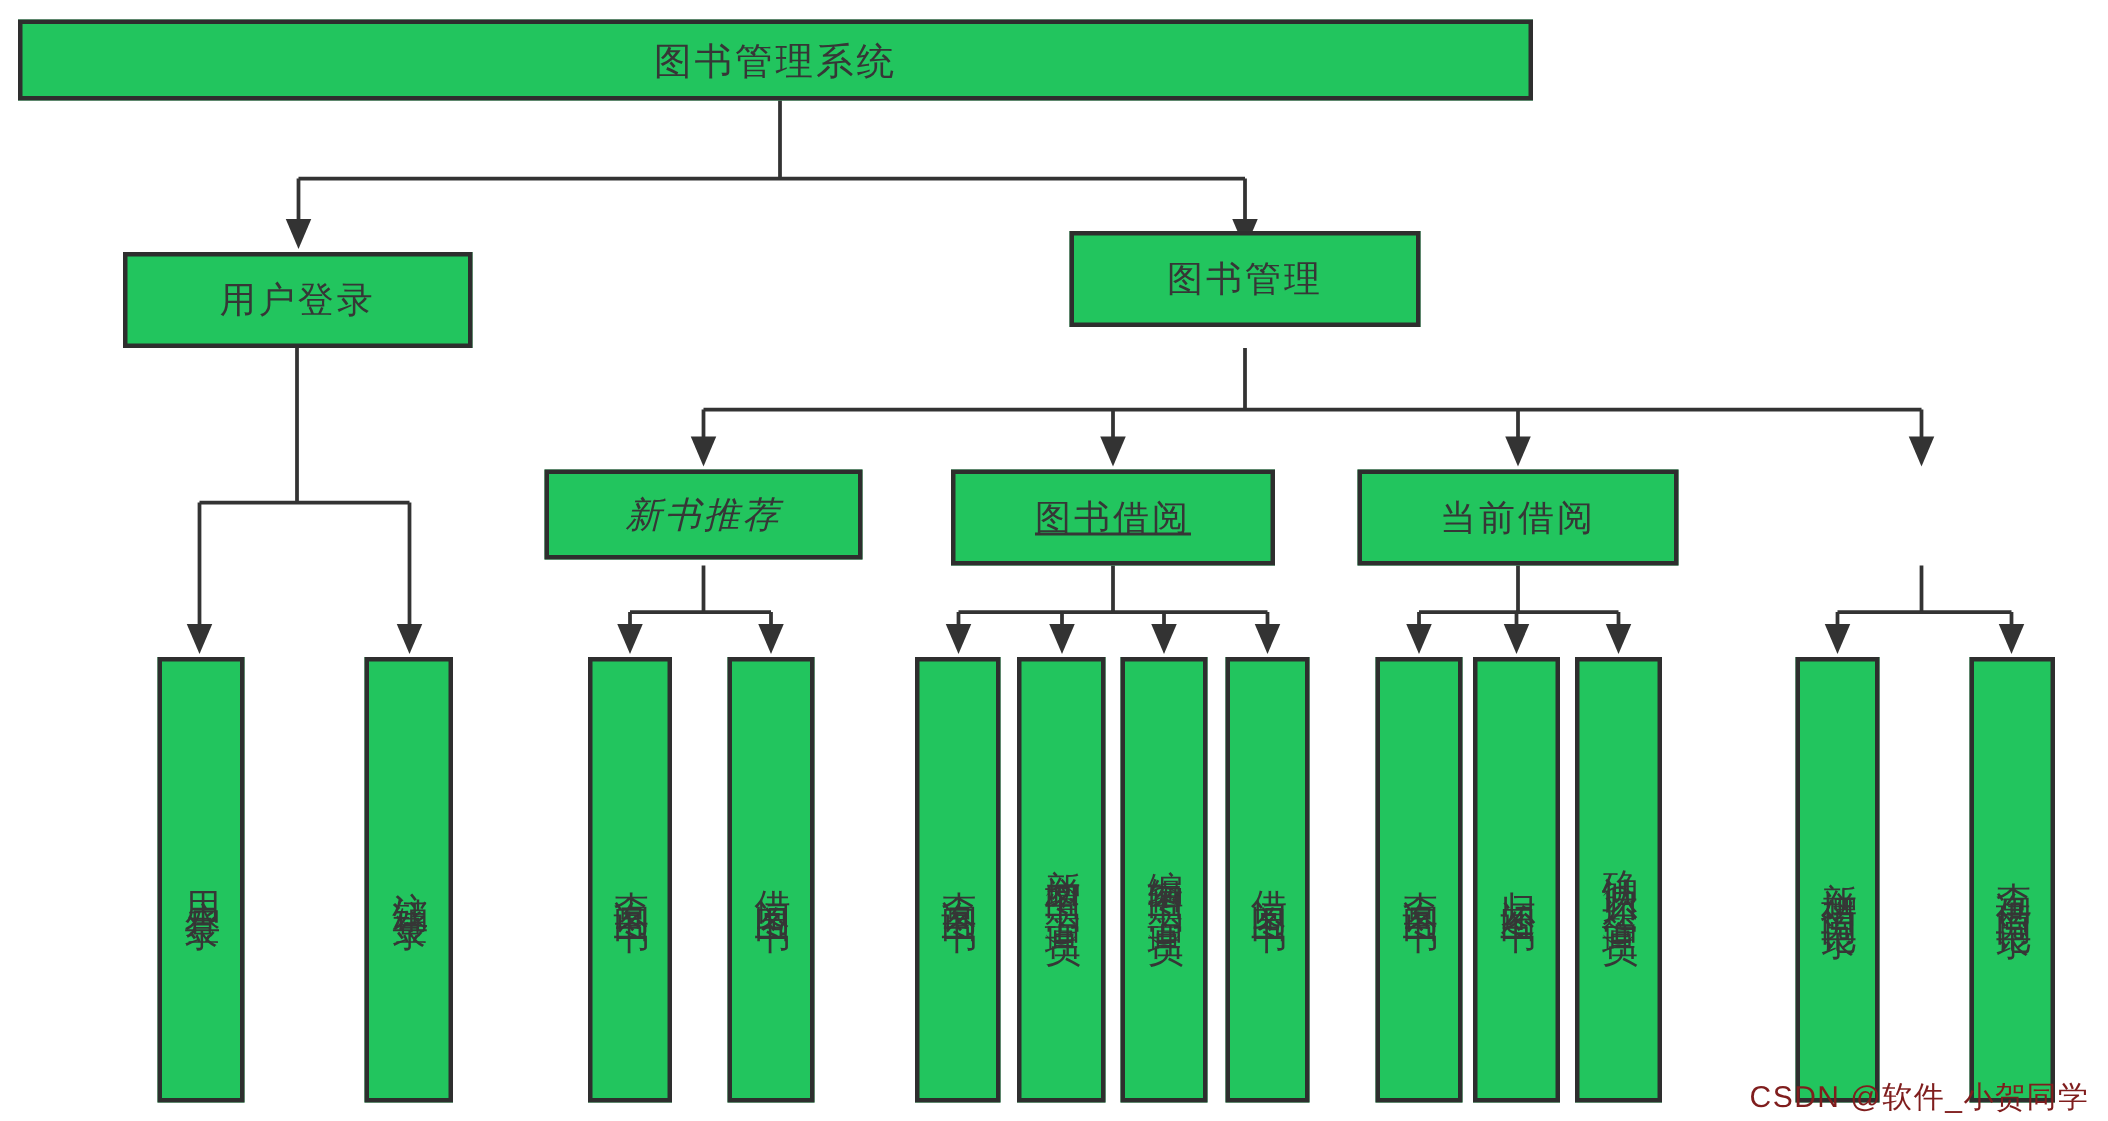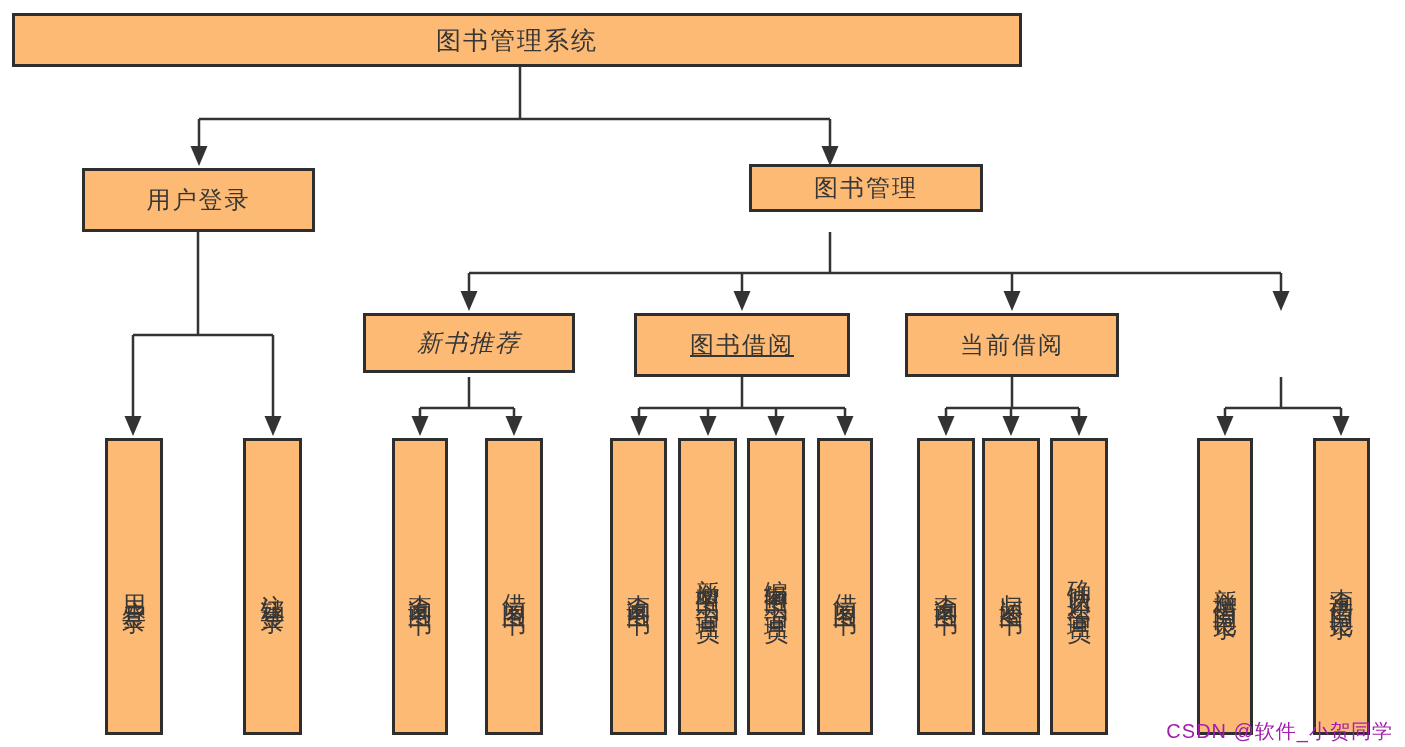--- a/index.html
+++ b/index.html
@@ -19,21 +19,21 @@
     position: absolute;
     left: 0;
     top: 0;
     width: 1405px;
     height: 747px;
   }
   .node {
     position: absolute;
     box-sizing: border-box;
     border: 3px solid #2e2e2e;
-    background: #fdba74;
+    background: #22c55e;
     display: flex;
     align-items: center;
     justify-content: center;
     color: #363636;
   }
   .h-node {
     font-size: 24px;
     letter-spacing: 2px;
     white-space: nowrap;
   }
@@ -44,21 +44,21 @@
     writing-mode: vertical-rl;
     text-orientation: mixed;
     font-size: 24px;
     letter-spacing: 6px;
     line-height: 1;
   }
   .watermark {
     position: absolute;
     right: 12px;
     bottom: 2px;
-    color: #a21caf;
+    color: #7f1d1d;
     font-size: 20px;
     letter-spacing: 1px;
     white-space: nowrap;
     margin-left: 48px;
   }
 </style>
 </head>
 <body>
 
 <div class="canvas">
@@ -104,21 +104,21 @@
       <polygon points="1002.5,416 1019.5,416 1011,436"></polygon>
       <polygon points="1070.5,416 1087.5,416 1079,436"></polygon>
       <polygon points="1216.5,416 1233.5,416 1225,436"></polygon>
       <polygon points="1332.5,416 1349.5,416 1341,436"></polygon>
     </g>
   </svg>
 
   <div class="node h-node root-node" style="left:12px; top:13px; width:1010px; height:54px;">图书管理系统</div>
 
   <div class="node h-node" style="left:82px; top:168px; width:233px; height:64px;">用户登录</div>
-  <div class="node h-node" style="left:713px; top:164px; width:234px; height:48px;margin-left:36px;">图书管理</div>
+  <div class="node h-node" style="left:713px; top:154px; width:234px; height:64px;">图书管理</div>
 
   <div class="node h-node" style="left:363px; top:313px; width:212px; height:60px;font-style:italic;">新书推荐</div>
   <div class="node h-node" style="left:634px; top:313px; width:216px; height:64px;text-decoration:underline;">图书借阅</div>
   <div class="node h-node" style="left:905px; top:313px; width:214px; height:64px;">当前借阅</div>
 
   <div class="node v-node" style="left:105px; top:438px; width:58px; height:297px;">用户登录</div>
   <div class="node v-node" style="left:243px; top:438px; width:59px; height:297px;">注销登录</div>
 
   <div class="node v-node" style="left:392px; top:438px; width:56px; height:297px;">查询图书</div>
   <div class="node v-node" style="left:485px; top:438px; width:58px; height:297px;">借阅图书</div>

